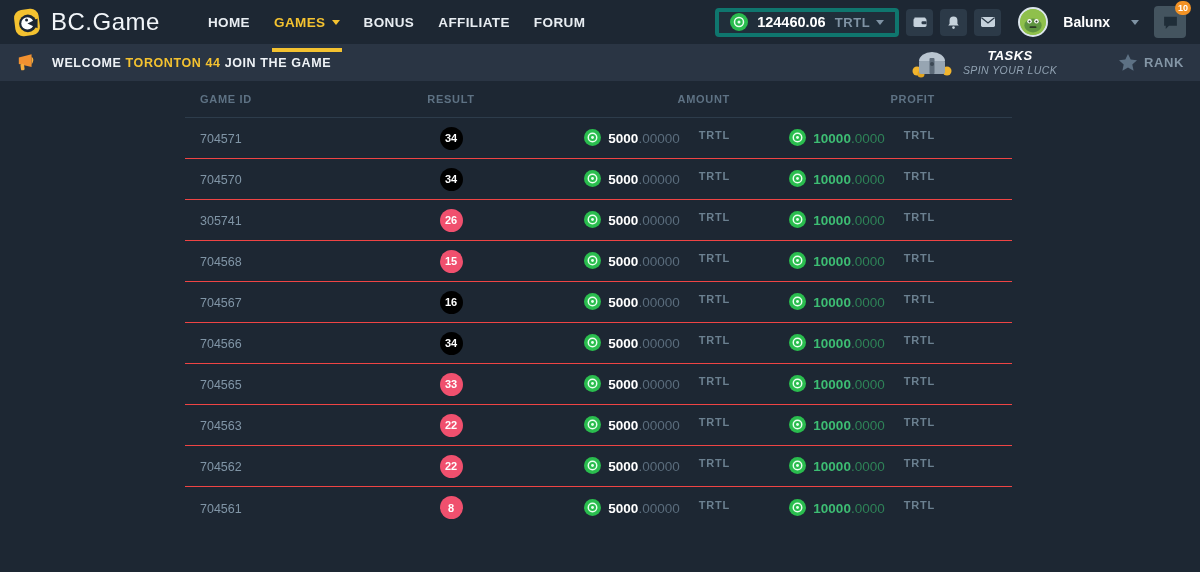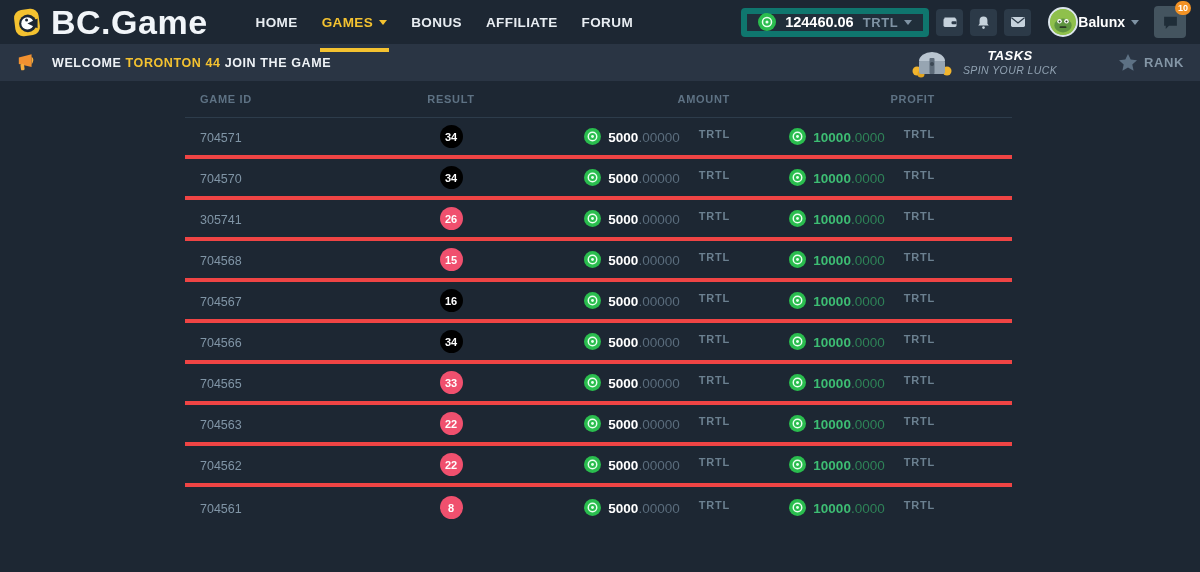--- a/index.html
+++ b/index.html
@@ -11,51 +11,51 @@
     position:relative;
   }
   
   .topbar {
     height:44px; background:#1d2733;
     display:flex; align-items:center;
     padding:0 14px 0 12px;
     position:relative;
   }
   .brand { display:flex; align-items:center; gap:9px; }
-  .brand-name { font-size:34px; font-weight:700; letter-spacing:.5px; color:#f1f5f9; }
+  .brand-name { font-size:24px; font-weight:400; letter-spacing:.5px; color:#f1f5f9; }
   .nav { display:flex; align-items:stretch; margin-left:36px; height:60px; }
   .nav-item {
     display:flex; align-items:center; padding:0 12px;
     font-size:13.5px; font-weight:700; letter-spacing:.4px;
     color:#e8edf2; cursor:pointer; position:relative; white-space:nowrap;
   }
   .nav-item.active { color:#f4c230; }
   .nav-item.active::after {
     content:""; position:absolute; left:10px; right:10px; bottom:0;
     height:4px; background:#f4c230;
   }
   .caret {
     display:inline-block; width:0; height:0; margin-left:6px;
     border-left:4px solid transparent; border-right:4px solid transparent;
     border-top:5px solid currentColor; vertical-align:middle;
   }
   .top-right { margin-left:auto; display:flex; align-items:center; gap:7px; }
   .balance-box {
     display:flex; align-items:center; gap:9px;
     height:29px; padding:0 11px;
-    border:6px solid #0f766e; border-radius:4px; background:#202e3a;
+    border:4px solid #0f766e; border-radius:4px; background:#202e3a;
     cursor:pointer;
   }
   .balance-value { font-size:14.5px; font-weight:600; color:#fff; }
   .balance-cur { font-size:13px; font-weight:700; letter-spacing:.6px; color:#7f93a4; display:flex; align-items:center; }
   .sq-btn {
     width:27px; height:27px; border-radius:4px; background:#2c3a48;
     display:flex; align-items:center; justify-content:center; cursor:pointer;
   }
-  .user { display:flex; align-items:center; gap:0; margin-left:10px; cursor:pointer; }
+  .user { display:flex; align-items:center; gap:15px; margin-left:10px; cursor:pointer; }
   .avatar {
     width:30px; height:30px; border-radius:50%;
     border:2px solid #dce5ec; overflow:hidden; background:#8fc04c;
     display:flex; align-items:center; justify-content:center;
   }
   .user-name { font-size:14px; font-weight:600; color:#fff; }
   .user .caret { color:#7f93a4; }
   .chat-btn {
     width:32px; height:32px; border-radius:4px; background:#44545f;
     display:flex; align-items:center; justify-content:center;
@@ -85,21 +85,21 @@
   .bets { margin-left:185px; width:827px; }
   .thead, .trow {
     display:grid;
     grid-template-columns:222px 88px 235px 205px;
     align-items:center;
   }
   .thead {
     height:37px; border-bottom:1px solid #2d3c4b;
     color:#5e7284; font-size:11px; font-weight:700; letter-spacing:.7px;
   }
-  .trow { height:41px; border-bottom:4px solid #ef4444; cursor:pointer; }
+  .trow { height:41px; border-bottom:1px solid #ef4444; cursor:pointer; }
   .trow:last-child { border-bottom:none; }
   .c-id { padding-left:15px; text-align:left; }
   .c-result { text-align:center; display:flex; justify-content:center; }
   .c-amount, .c-profit { display:flex; justify-content:flex-end; align-items:center; }
   .game-id { color:#8095a6; font-size:12.5px; }
   .badge {
     width:23px; height:23px; border-radius:50%;
     display:flex; align-items:center; justify-content:center;
     font-size:11px; font-weight:700; color:#fff;
   }

